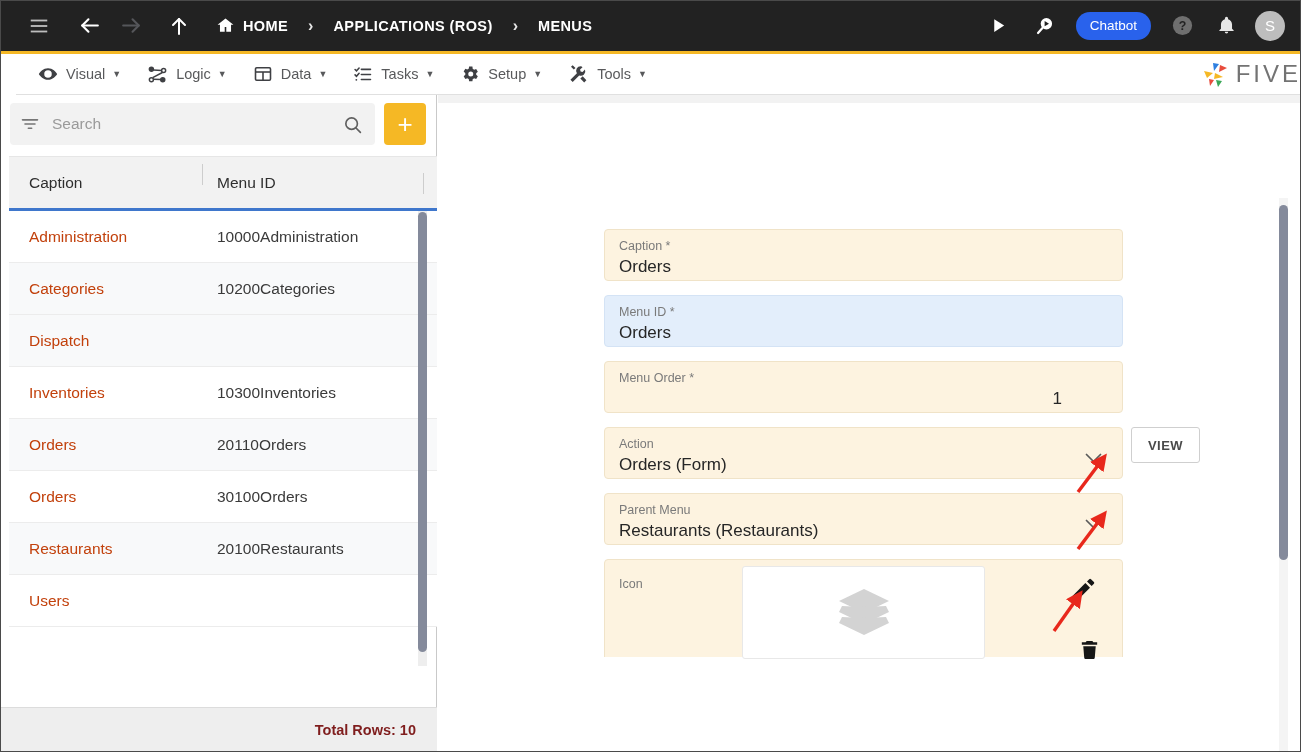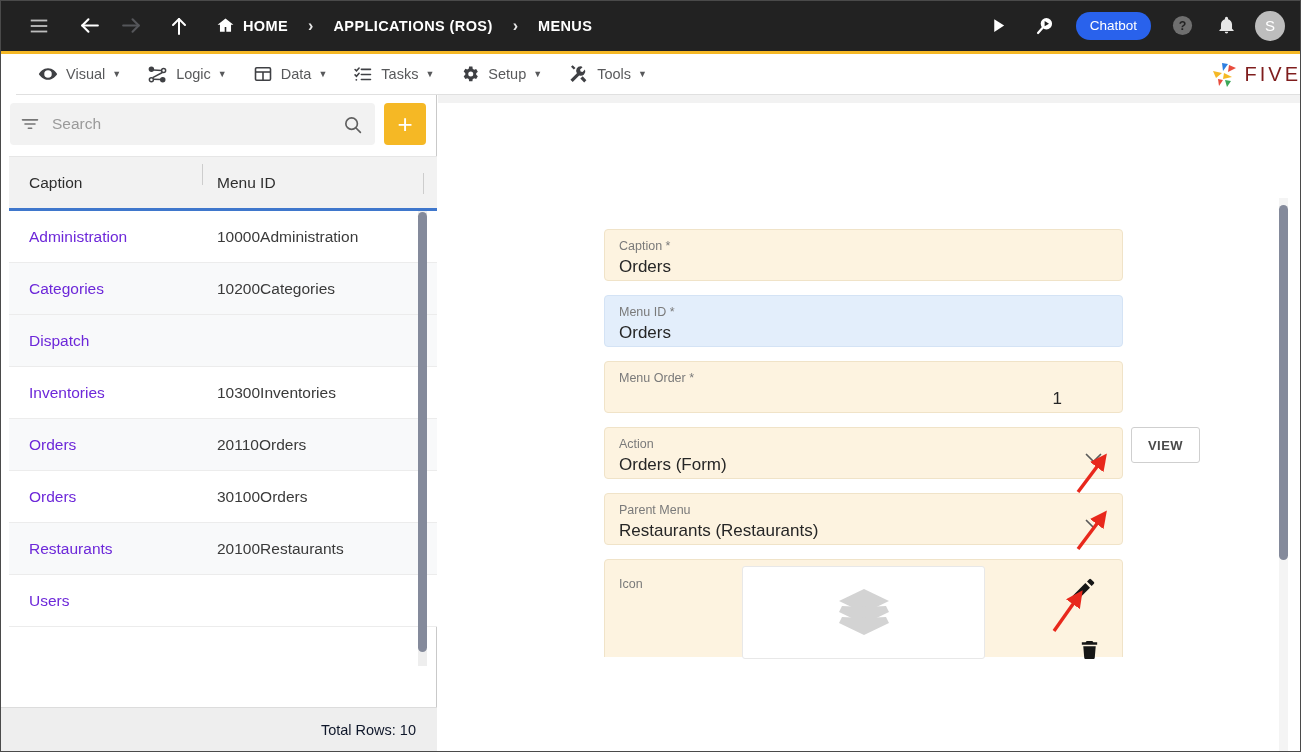--- a/index.html
+++ b/index.html
@@ -63,21 +63,21 @@
     display:flex; align-items:center; height:41px; padding:0 13px;
     color:#58595b; font-size:14.5px; cursor:pointer; white-space:nowrap;
   }
   .menu-item:first-child { margin-left:9px; }
   .menu-item .mi-ico { margin-right:8px; display:flex; align-items:center; color:#3f4044; }
   .caret { margin-left:7px; font-size:9px; color:#58595b; line-height:1; }
   .five-logo {
     margin-left:auto; margin-right:16px; display:flex; align-items:center; gap:5px;
   }
   .five-word {
-    font-size:20px; letter-spacing:3px; color:#7f1d1d;
+    font-size:24px; letter-spacing:3px; color:#737373;
     font-family:"Liberation Sans", sans-serif; font-weight:400;
   }
 
   
   .leftpanel {
     position:absolute; left:0; top:95px; width:437px; height:657px;
     background:#ffffff; border-right:1px solid #c9c9c9;
   }
   .search-row { display:flex; align-items:center; padding:8px 10px 7px 10px; }
   .search-box {
@@ -114,38 +114,38 @@
     position:absolute; left:0; top:-10px; width:1px; height:21px; background:#cdcdcd;
   }
   .th-endsep { width:14px; position:relative; }
 
   .rows { height:455px; overflow:hidden; position:relative; }
   .row {
     height:52px; display:flex; align-items:center;
     border-bottom:1px solid #ececec; background:#ffffff;
   }
   .row.alt { background:#f8f9fa; }
-  .row .c1 { width:193px; padding-left:20px; font-size:15.5px; color:#6d28d9; }
+  .row .c1 { width:193px; padding-left:20px; font-size:15.5px; color:#c2410c; }
   .row .c2 { flex:1; padding-left:15px; font-size:15.5px; color:#3a3a3a; }
 
   .lscroll {
     position:absolute; right:10px; top:1px; width:9px; height:440px;
     background:#848a9b; border-radius:5px;
   }
   .lscroll-track {
     position:absolute; right:10px; top:0; width:9px; height:455px; background:#eeeeee;
   }
 
   .totalbar {
     position:absolute; left:0; bottom:0; width:437px; height:45px;
     background:#eeeeee; border-top:1px solid #dcdcdc;
     display:flex; align-items:center; justify-content:flex-end;
     padding-right:21px;
   }
-  .totalbar span { font-size:14.5px; font-weight:normal; color:#0f172a; }
+  .totalbar span { font-size:14.5px; font-weight:bold; color:#7f1d1d; }
 
   
   .rightpanel {
     position:absolute; left:438px; top:95px; width:863px; height:657px; background:#ffffff;
   }
   .rp-header {
     height:52px; background:#f2f2f2; display:flex; align-items:center;
     padding:0 0 0 18px; border-bottom:1px solid #e3e3e3;
   }
   .rp-title { font-size:19px; color:#1f1f1f; font-weight:400; }

